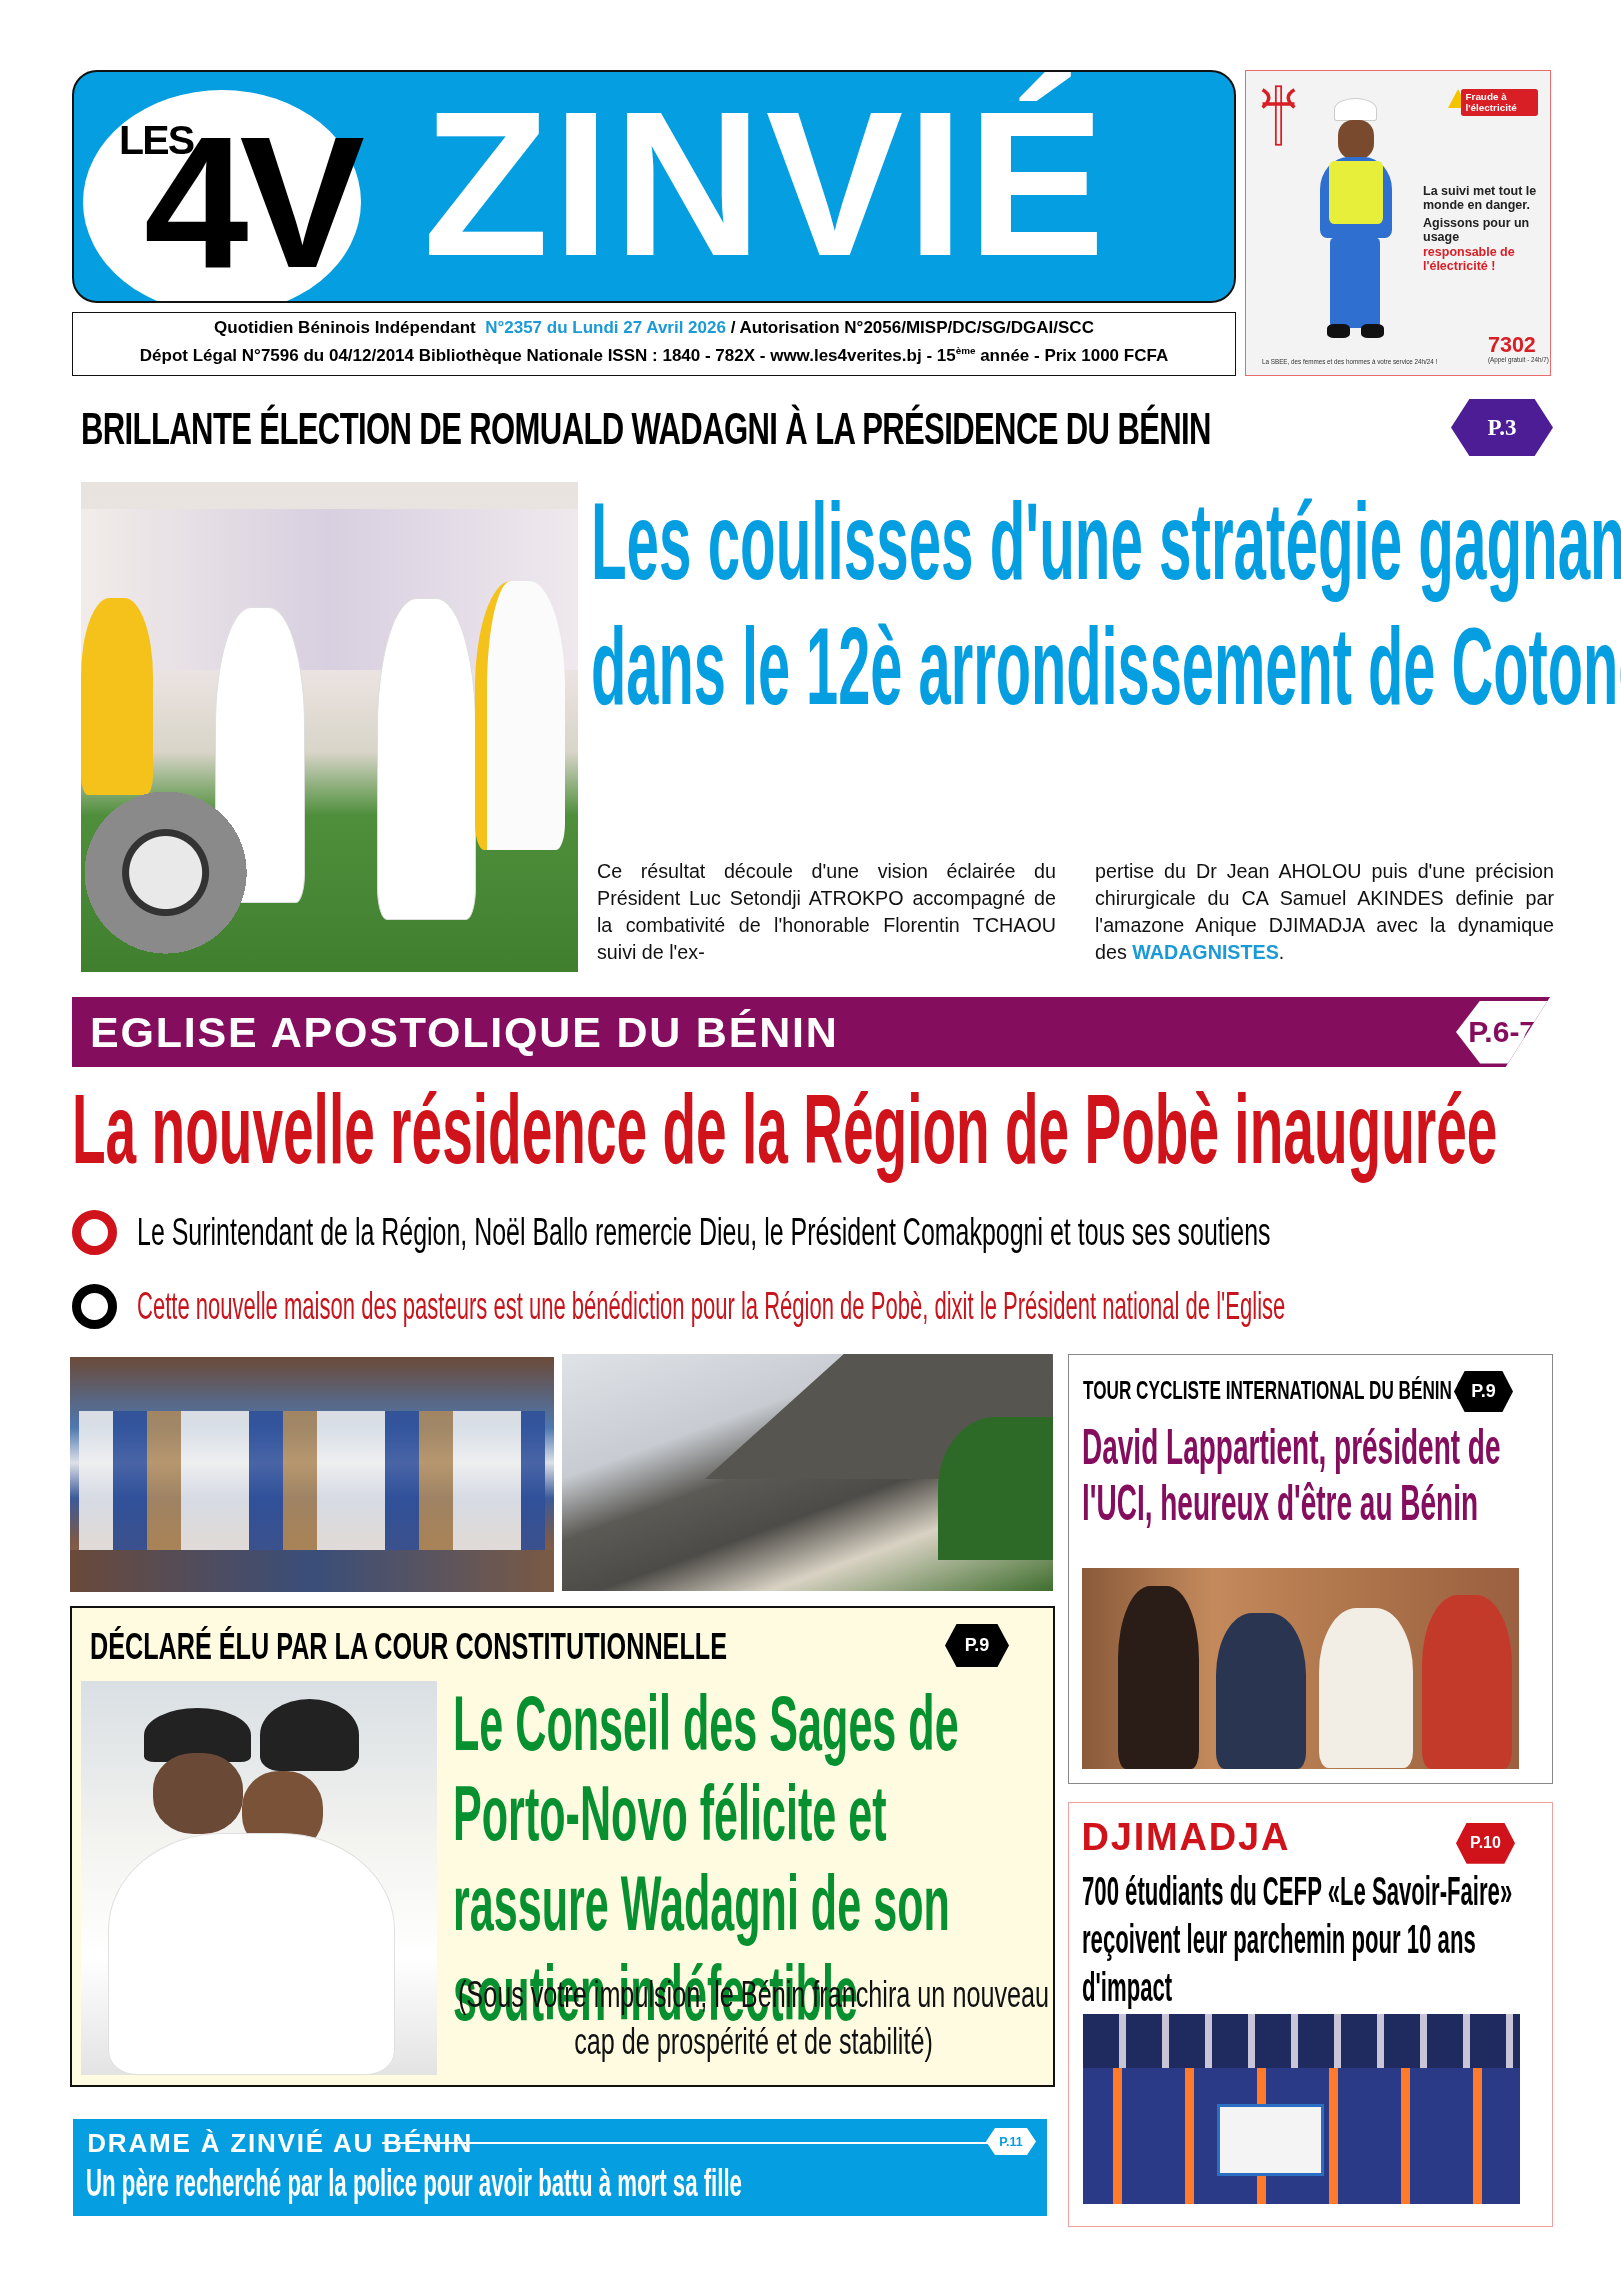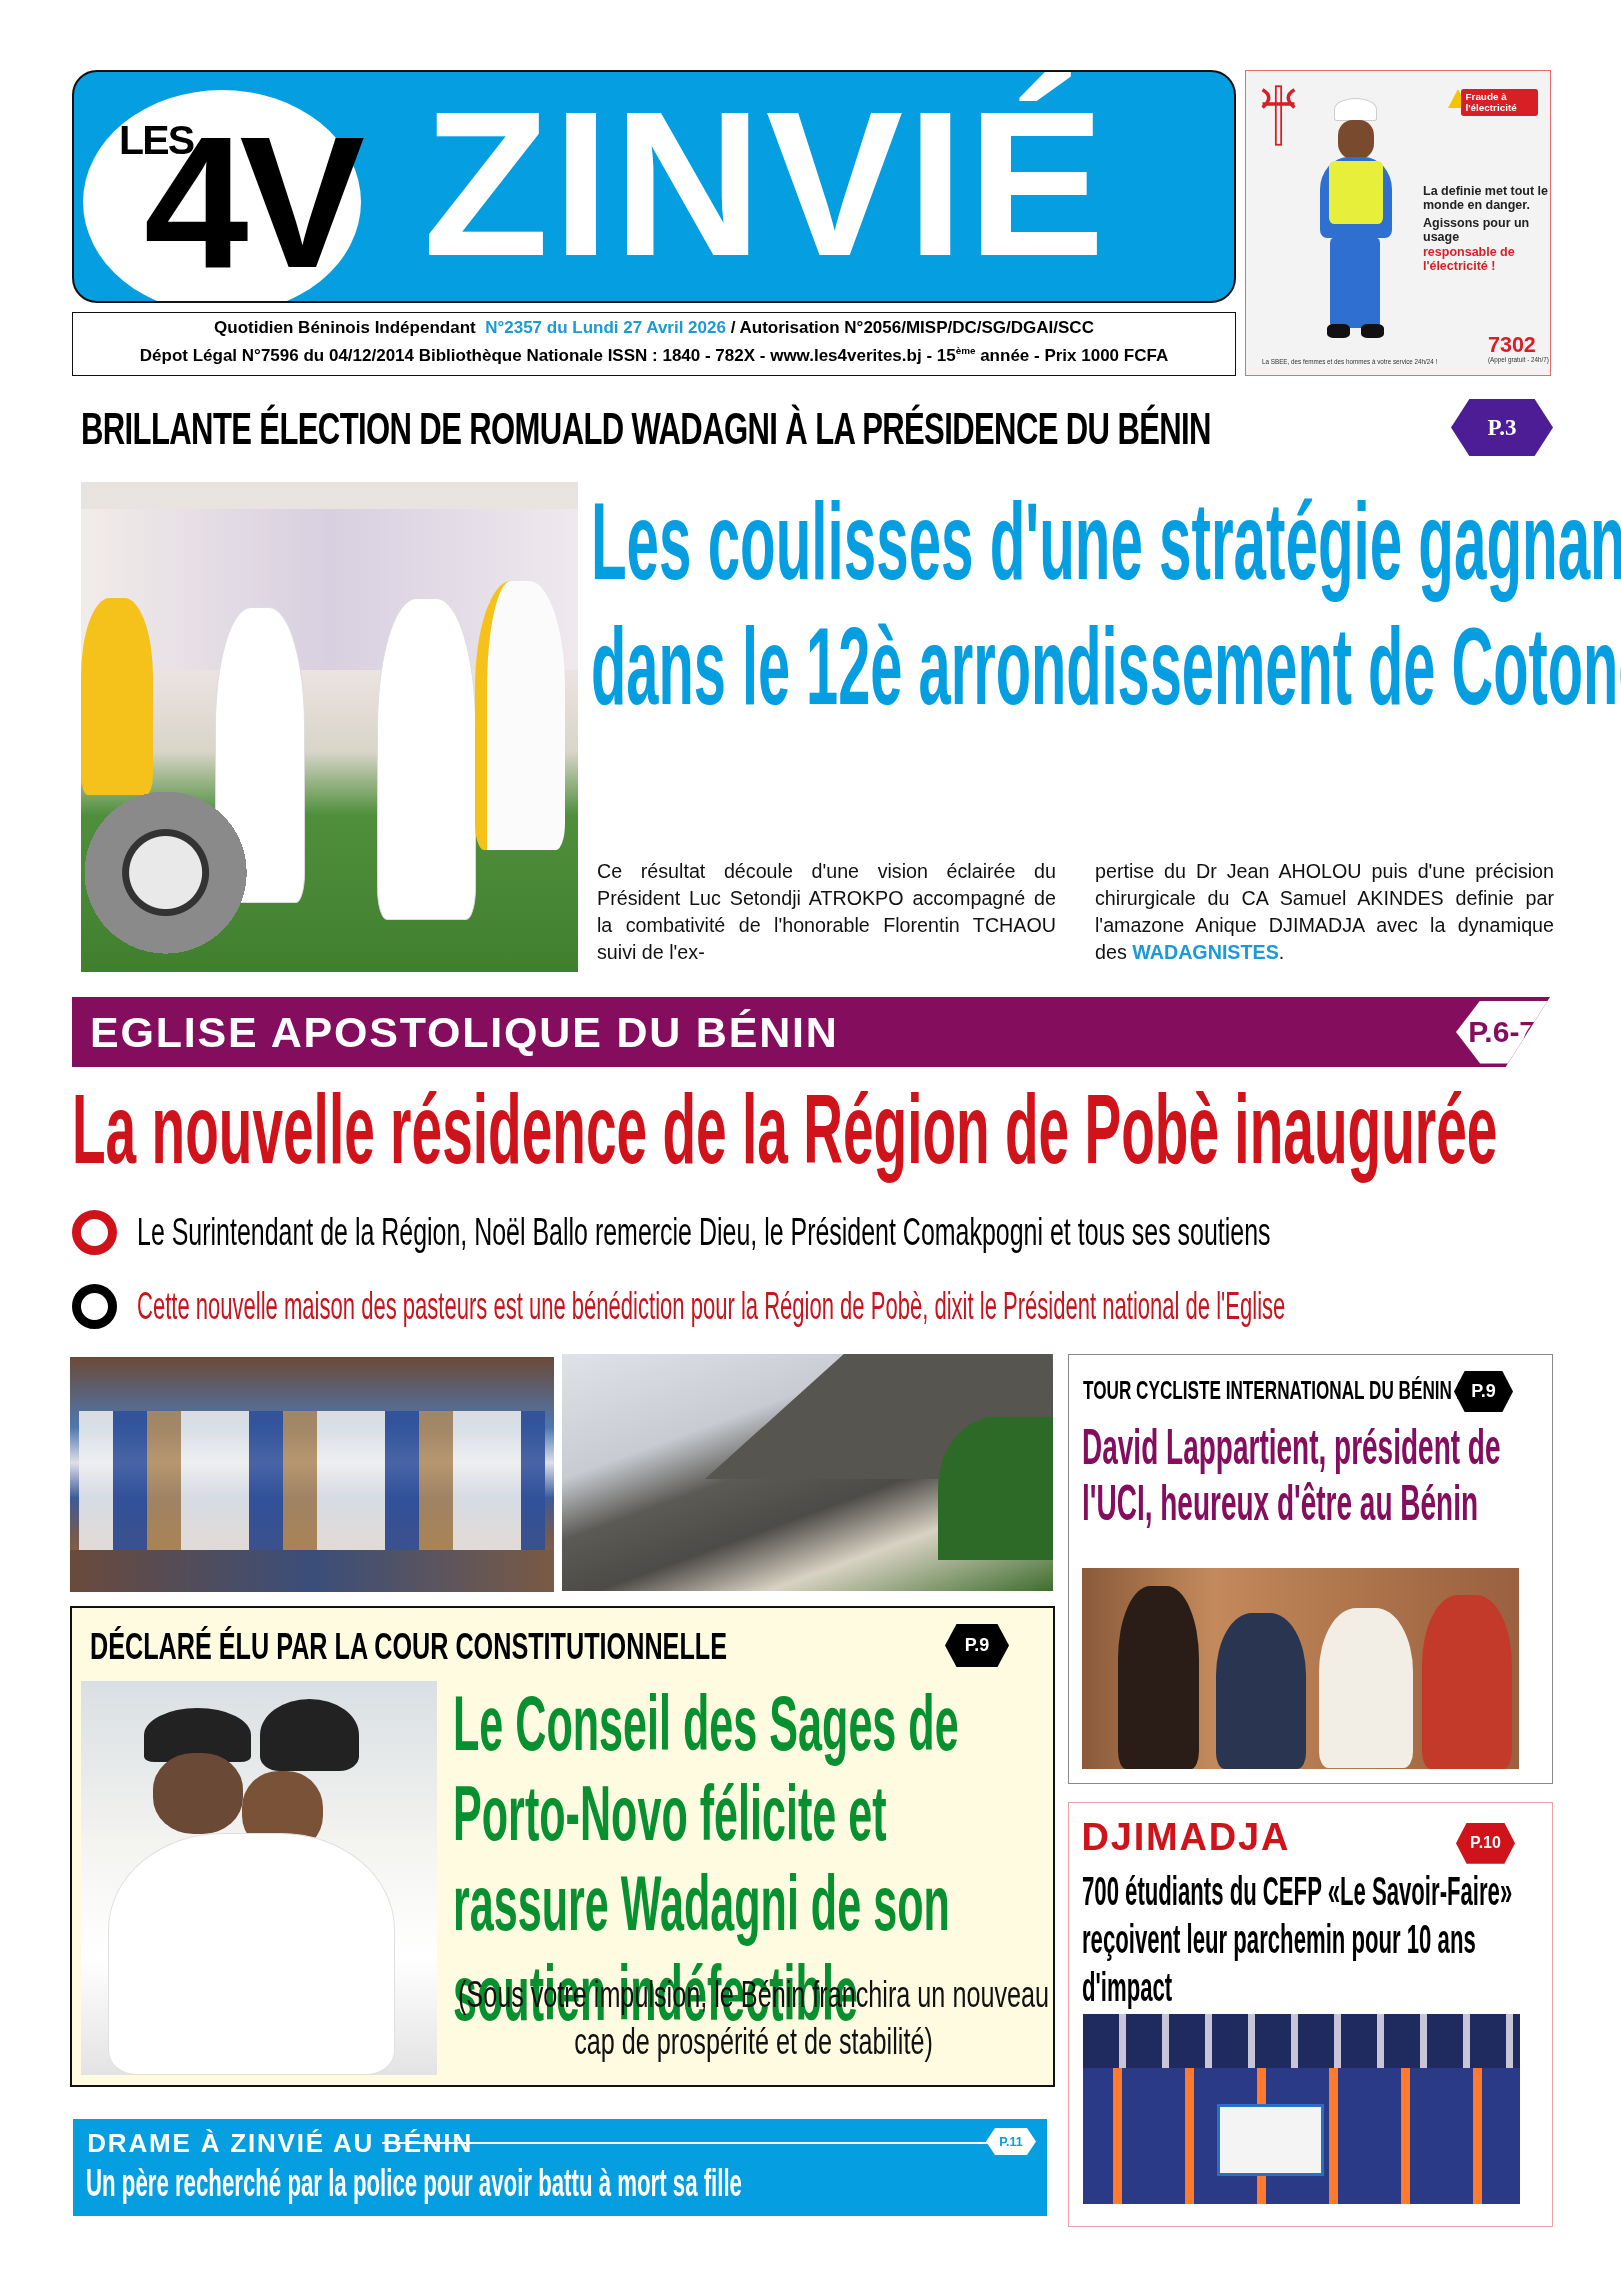--- a/index.html
+++ b/index.html
@@ -128,21 +128,21 @@
   <div id="ad-figure" class="abs">
     <div class="figure-blob" style="left:34px;top:0;width:43px;height:23px;background:#fff;border:0.9px solid #ccc;border-radius:50% 50% 10% 10%;"></div>
     <div class="figure-blob" style="left:38px;top:21.5px;width:36px;height:39px;background:#7a4a2e;border-radius:40%;"></div>
     <div class="figure-blob" style="left:19.7px;top:59px;width:72px;height:81px;background:#2f6fd0;"></div>
     <div class="figure-blob" style="left:29px;top:63px;width:54px;height:63px;background:#e7ef3a;border-radius:10%;"></div>
     <div class="figure-blob" style="left:30px;top:140px;width:50px;height:90px;background:#2f6fd0;border-radius:6%;"></div>
     <div class="figure-blob" style="left:27px;top:226px;width:23px;height:14.3px;background:#111;border-radius:30%;"></div>
     <div class="figure-blob" style="left:61px;top:226px;width:23px;height:14.3px;background:#111;border-radius:30%;"></div>
   </div>
   <div id="ad-text" class="abs">
-    <div>La definie met tout le monde en danger.</div>
+    <div>La suivi met tout le monde en danger.</div>
     <div style="margin-top:3.6px;">Agissons pour un usage</div>
     <div class="red">responsable de l'électricité !</div>
   </div>
   <div id="ad-number" class="abs">7302</div>
   <div id="ad-free" class="abs">(Appel gratuit - 24h/7)</div>
   <div id="ad-footer" class="abs">La SBEE, des femmes et des hommes à votre service 24h/24 !</div>
 </div>
 
 <div id="kicker1" class="abs">
   <span class="cond" style="transform: scaleX(0.69);">BRILLANTE ÉLECTION DE ROMUALD WADAGNI À LA PRÉSIDENCE DU BÉNIN</span>

